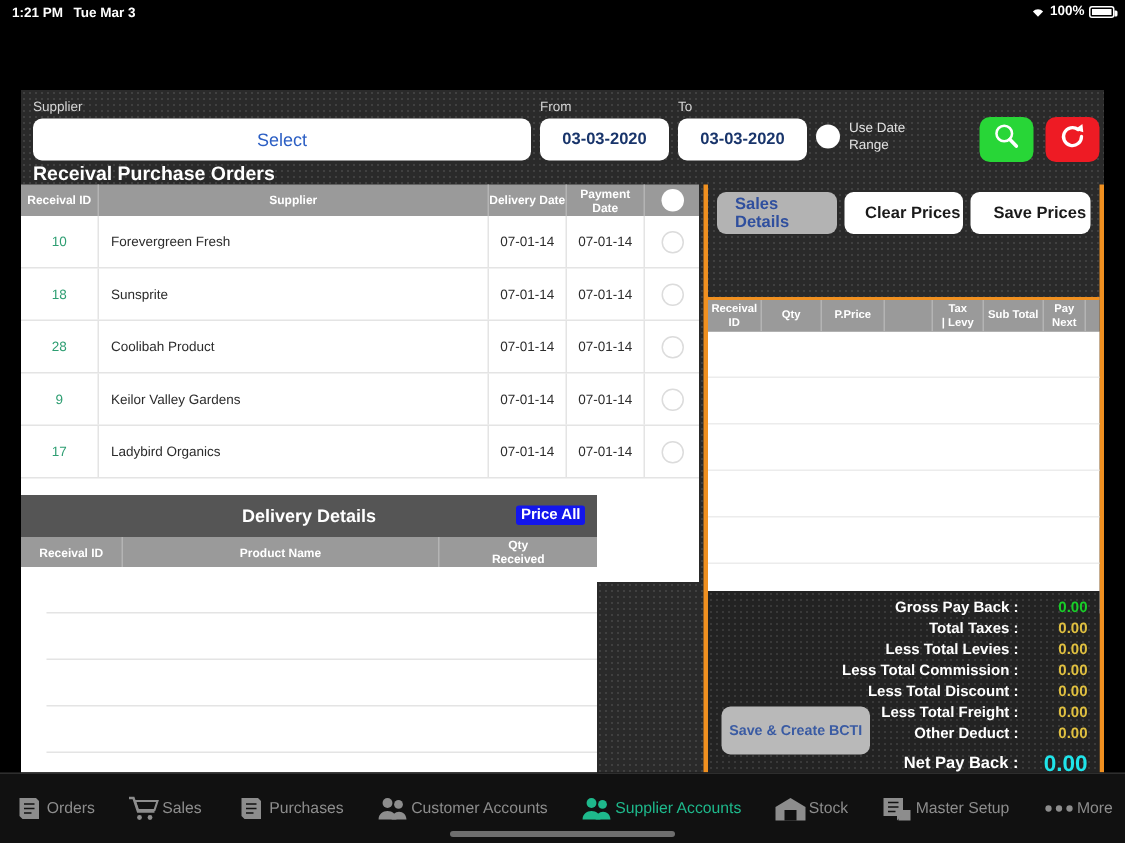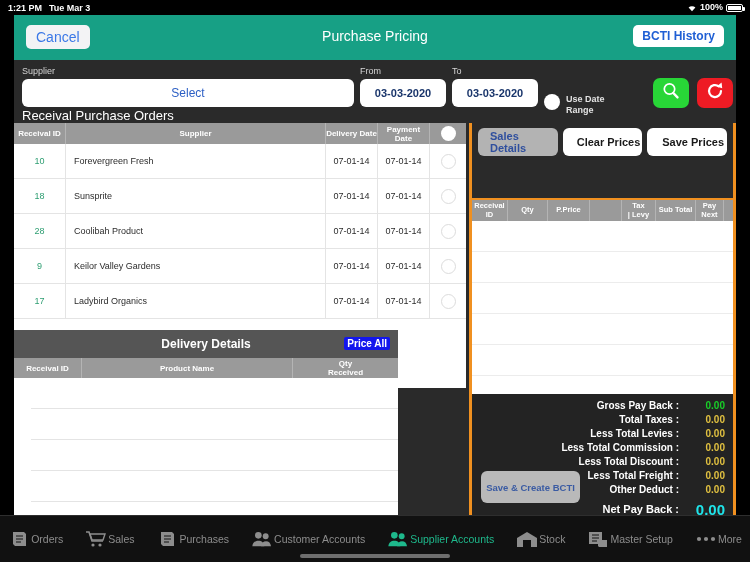--- a/index.html
+++ b/index.html
@@ -59,34 +59,34 @@
   .lbl { color: #d5d5d5; font-size: 9px; }
   .filt-supplier { position: absolute; left: 8px; top: 6px; width: 332px; }
   .field {
     background: #fff; border-radius: 6px; height: 28px;
     display: flex; align-items: center; justify-content: center;
     color: #2c5fc4; font-size: 12px; cursor: pointer; margin-top: 3px;
   }
   .filt-from { position: absolute; left: 346px; top: 6px; width: 86px; }
   .filt-to   { position: absolute; left: 438px; top: 6px; width: 86px; }
   .filt-from .field, .filt-to .field { font-size: 11px; color: #19356b; font-weight: bold; }
-  .radio-grp { position: absolute; left: 530px; top: 34px; display: flex; align-items: flex-start; gap: 6px; font-weight: bold; }
+  .radio-grp { position: absolute; left: 530px; top: 20px; display: flex; align-items: center; gap: 6px; }
   .radio-dot { width: 16px; height: 16px; border-radius: 50%; background: #fff; cursor: pointer; }
   .radio-lbl { color: #e2e2e2; font-size: 9px; line-height: 11px; width: 44px; }
   .sq-btn {
     position: absolute; top: 18px; width: 36px; height: 30px; border-radius: 7px;
     display: flex; align-items: center; justify-content: center; cursor: pointer;
   }
   .btn-search { left: 639px; background: #28d637; }
   .btn-reset  { left: 683px; background: #ee1b24; }
 
   
   .sect-title {
     position: absolute; left: 8px; top: 48px;
-    color: #fff; font-size: 13px; font-weight: normal;
+    color: #fff; font-size: 13px; font-weight: bold;
   }
 
   
   .po-panel { position: absolute; left: 0px; top: 63px; width: 452px; height: 265px; }
   .po-head { display: flex; background: #9a9a9a; height: 21px; }
   .po-head > div {
     color: #fff; font-size: 8px; font-weight: bold; text-align: center;
     display: flex; align-items: center; justify-content: center;
     line-height: 9px; border-right: 1px solid #b4b4b4;
   }
@@ -210,25 +210,20 @@
       <span class="wifi-ic">
         <svg width="10" height="8" viewBox="0 0 10 8">
             <path d="M5 7.2 L1.6 3.6 A4.8 4.8 0 0 1 8.4 3.6 Z" fill="#fff"></path>
           </svg>
       </span>
       <span>100%</span>
       <span class="batt"></span>
     </div>
   </div>
 
-  <div class="navbar">
-    <div class="btn-cancel">Cancel</div>
-    <div class="nav-title">Purchase Pricing</div>
-    <div class="btn-bcti">BCTI History</div>
-  </div>
 
   <div class="body-wrap">
 
     <div class="filt-supplier">
       <div class="lbl">Supplier</div>
       <div class="field">Select</div>
     </div>
     <div class="filt-from">
       <div class="lbl">From</div>
       <div class="field">03-03-2020</div>

